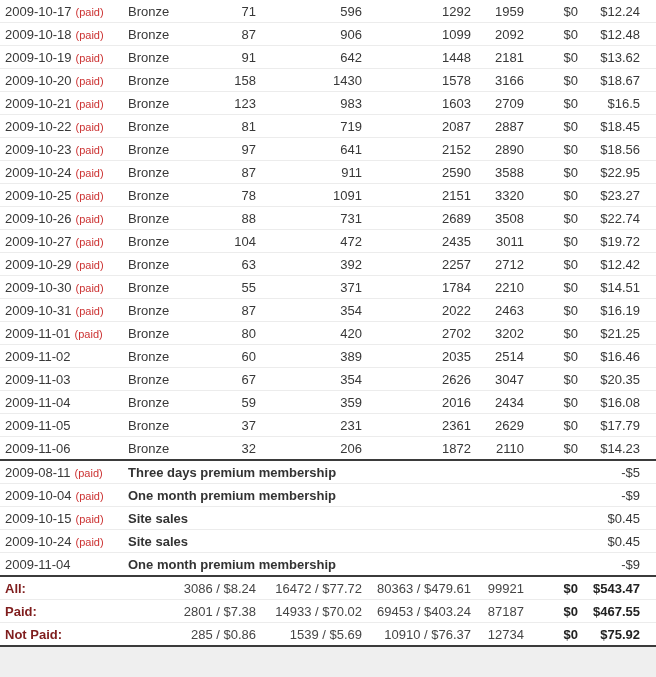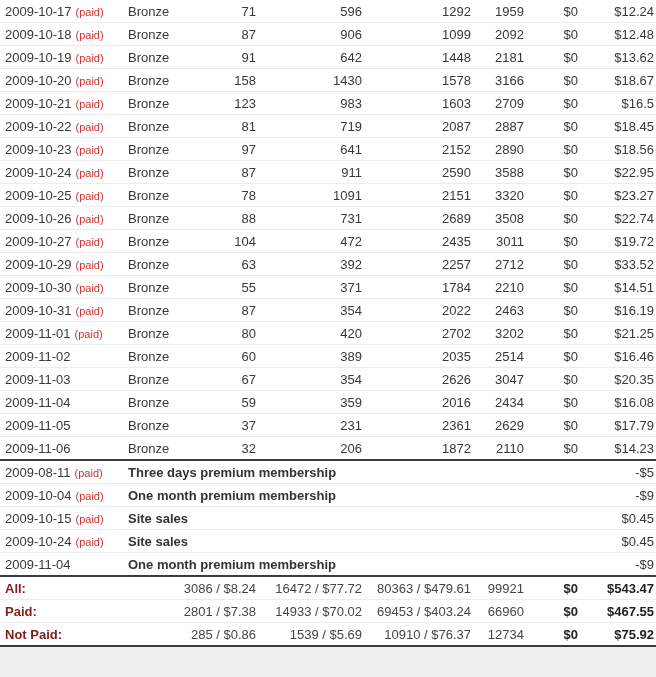--- a/index.html
+++ b/index.html
@@ -21,21 +21,21 @@
     height:22px;
     padding:0;
     border-bottom:1px solid #ececec;
     white-space:nowrap;
     overflow:hidden;
     vertical-align:middle;
   }
   td.c-date { padding-left:5px; text-align:left; }
   td.c-left { padding-left:4px; text-align:left; }
   td.c-num  { text-align:right; }
-  td.c-last { text-align:right; padding-right:2px; }
+  td.c-last { text-align:right; padding-right:16px; }
   span.paid {
     color:#cc3333;
     font-size:11px;
     margin-left:4px;
   }
   
   tbody.adjust tr:first-child td { border-top:2px solid #3b3b3b; }
   tbody.totals tr:first-child td { border-top:2px solid #3b3b3b; }
   tbody.totals tr:last-child td  { border-bottom:2px solid #3b3b3b; }
   
@@ -172,21 +172,21 @@
           <td class="c-last">$19.72</td>
         </tr>
         <tr>
           <td class="c-date"><span>2009-10-29</span><span class="paid">(paid)</span></td>
           <td class="c-left">Bronze</td>
           <td class="c-num">63</td>
           <td class="c-num">392</td>
           <td class="c-num">2257</td>
           <td class="c-num">2712</td>
           <td class="c-num">$0</td>
-          <td class="c-last">$33.52</td>
+          <td class="c-last">$12.42</td>
         </tr>
         <tr>
           <td class="c-date"><span>2009-10-30</span><span class="paid">(paid)</span></td>
           <td class="c-left">Bronze</td>
           <td class="c-num">55</td>
           <td class="c-num">371</td>
           <td class="c-num">1784</td>
           <td class="c-num">2210</td>
           <td class="c-num">$0</td>
           <td class="c-last">$14.51</td>
@@ -297,21 +297,21 @@
           <td class="c-num">80363 / $479.61</td>
           <td class="c-num">99921</td>
           <td class="c-num bold">$0</td>
           <td class="c-last bold">$543.47</td>
         </tr>
         <tr>
           <td class="t-label">Paid:</td>
           <td class="c-num" colspan="2">2801 / $7.38</td>
           <td class="c-num">14933 / $70.02</td>
           <td class="c-num">69453 / $403.24</td>
-          <td class="c-num">66960</td>
+          <td class="c-num">87187</td>
           <td class="c-num bold">$0</td>
           <td class="c-last bold">$467.55</td>
         </tr>
         <tr>
           <td class="t-label">Not Paid:</td>
           <td class="c-num" colspan="2">285 / $0.86</td>
           <td class="c-num">1539 / $5.69</td>
           <td class="c-num">10910 / $76.37</td>
           <td class="c-num">12734</td>
           <td class="c-num bold">$0</td>

